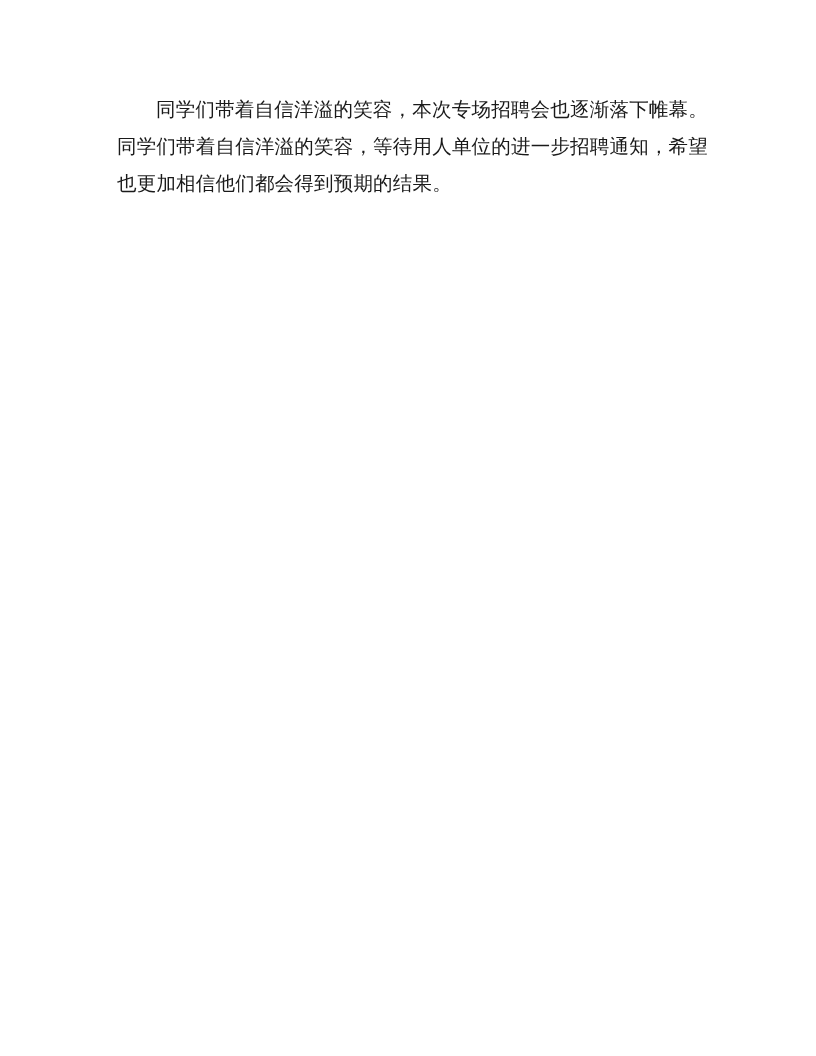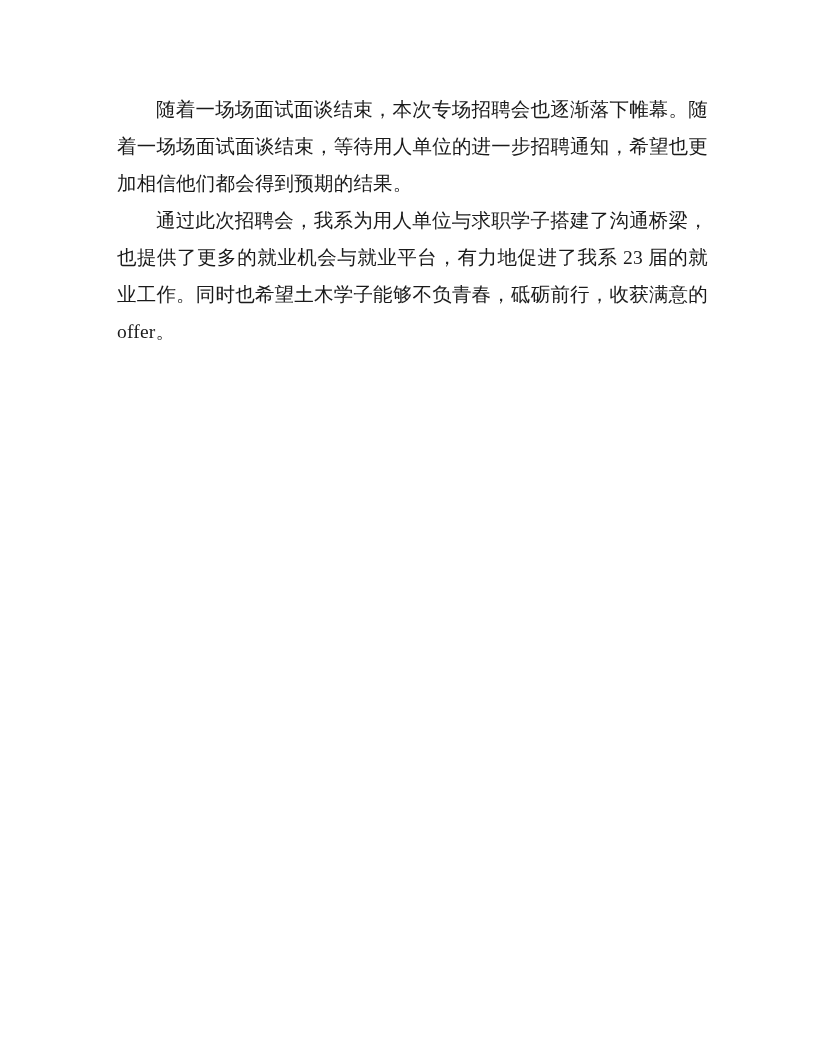--- a/index.html
+++ b/index.html
@@ -32,16 +32,15 @@
     text-indent: 2em;
     letter-spacing: 0.2px;
     word-break: break-all;
   }
 </style>
 </head>
 <body>
 
 <div class="page">
   <div class="content">
-    <p>随着一场场面试面谈结束，本次专场招聘会也逐渐落下帷幕。随着一场场面试面谈结束，等待用人单位的进一步招聘通知，希望也更加相信他们都会得到预期的结果。</p>
-    <p>通过此次招聘会，我系为用人单位与求职学子搭建了沟通桥梁，也提供了更多的就业机会与就业平台，有力地促进了我系 23 届的就业工作。同时也希望土木学子能够不负青春，砥砺前行，收获满意的 offer。</p>
+    <p>同学们带着自信洋溢的笑容，本次专场招聘会也逐渐落下帷幕。同学们带着自信洋溢的笑容，等待用人单位的进一步招聘通知，希望也更加相信他们都会得到预期的结果。</p>
   </div>
 </div>
 
 </body></html>

